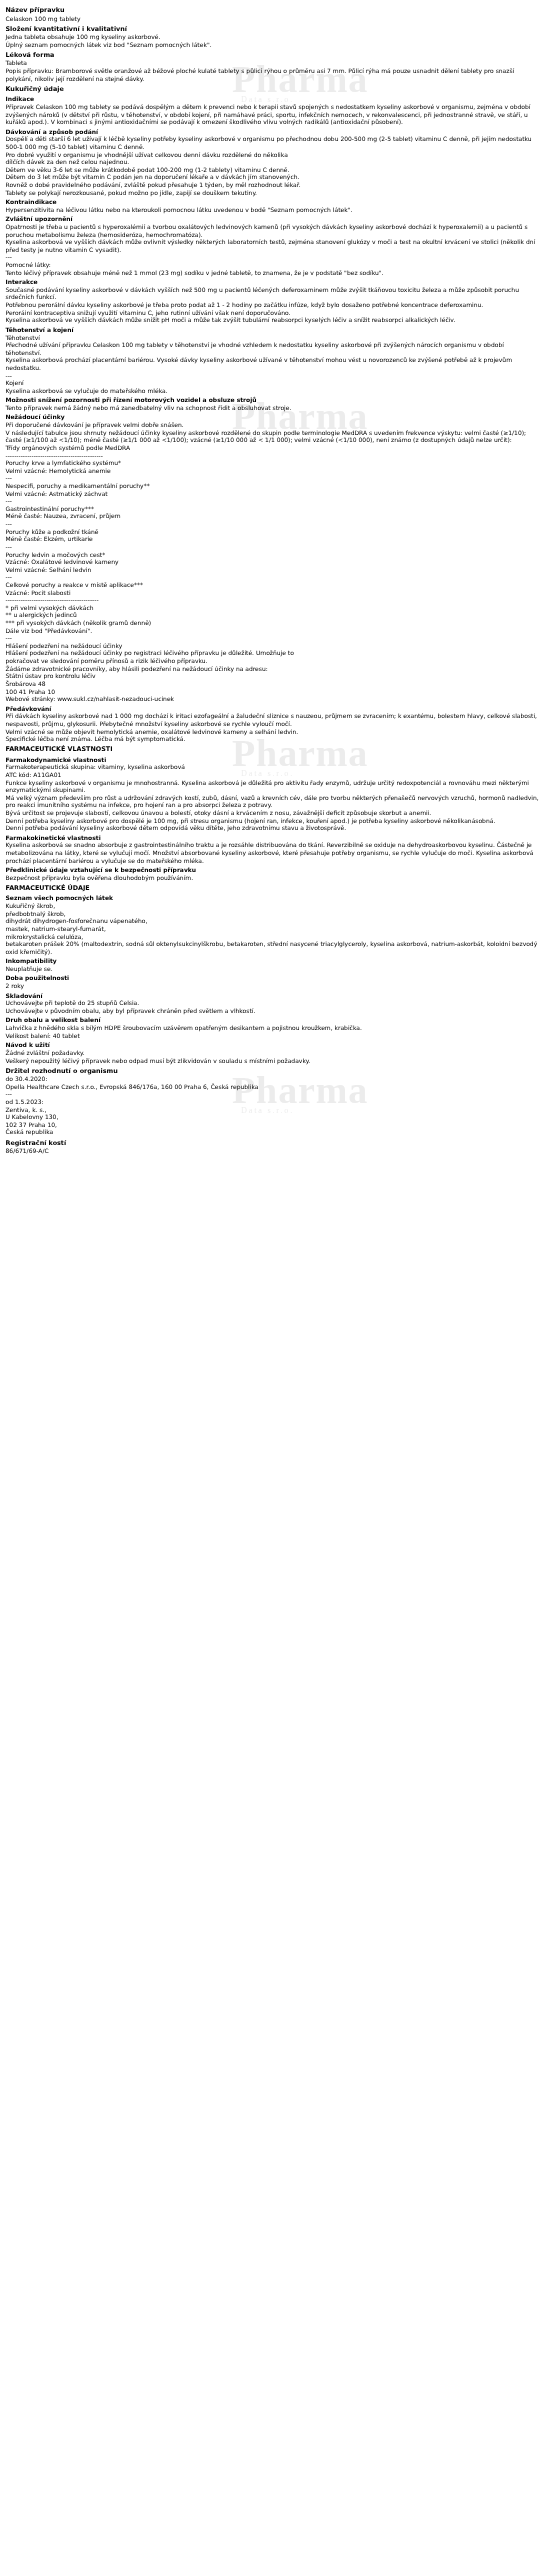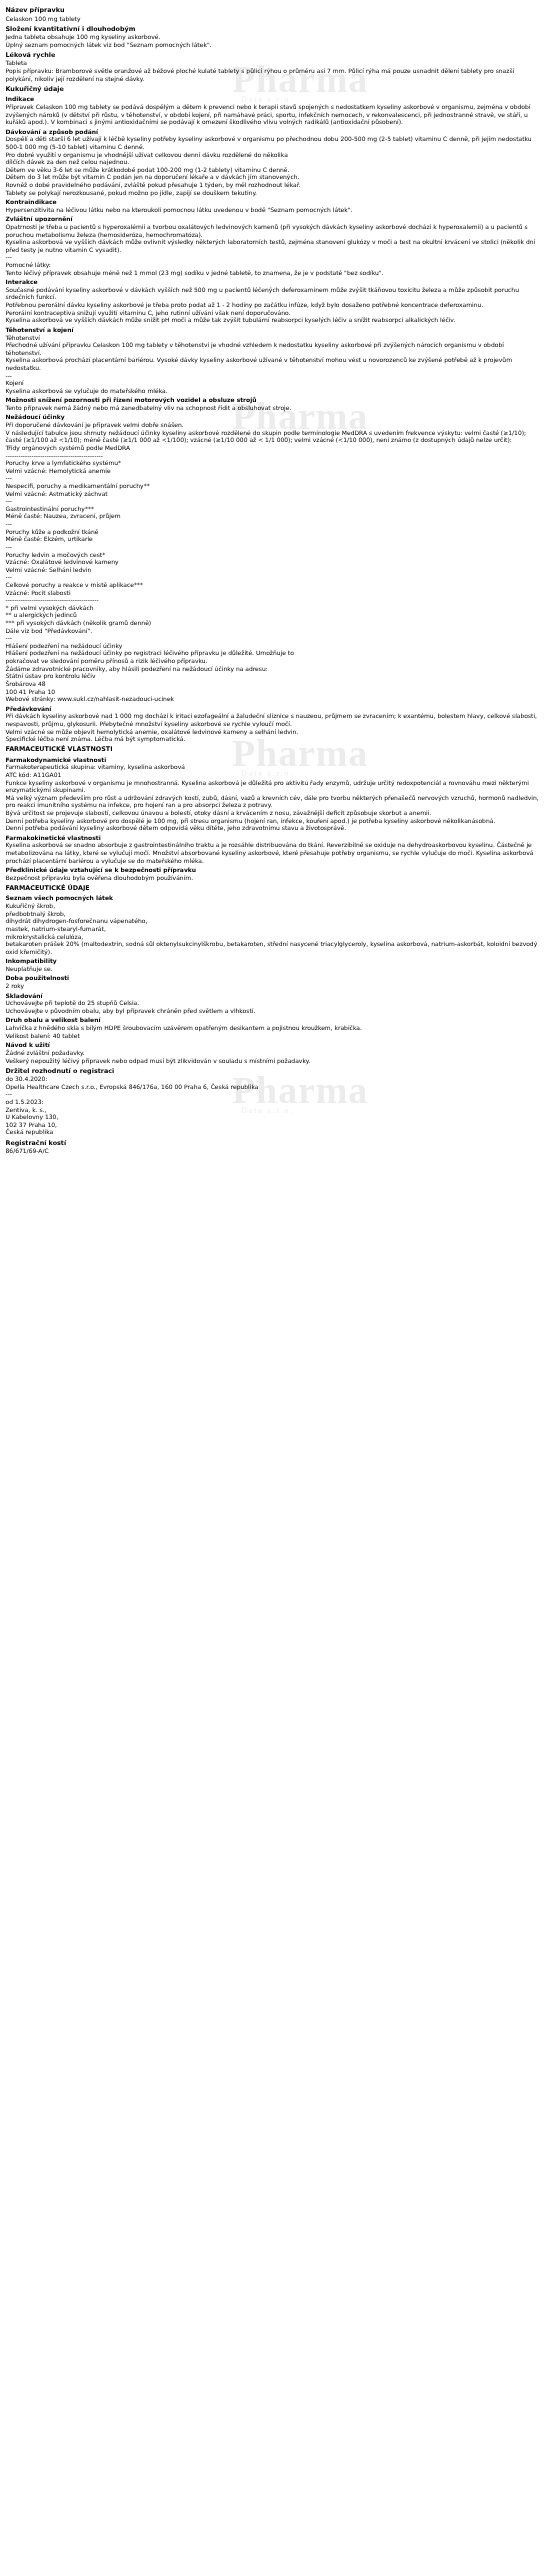--- a/index.html
+++ b/index.html
@@ -82,24 +82,24 @@
       <div class="watermark wm-big" style="top: 2077px; left: 232px;">Pharma</div>
       <div class="watermark wm-sub" style="top: 2117px; left: 241px;">Data s.r.o.</div>
       <div class="watermark wm-big" style="top: 2387px; left: 232px;">Pharma</div>
       <div class="watermark wm-sub" style="top: 2427px; left: 241px;">Data s.r.o.</div>
       <div class="watermark wm-big" style="top: 2213px; left: 73px;">Data s.r.o.</div>
     </div>
 
   <div class="content" id="doc-root">
       <h2 class="sec">Název přípravku</h2>
       <p>Celaskon 100 mg tablety</p>
-      <h2 class="sec">Složení kvantitativní i dlouhodobým</h2>
+      <h2 class="sec">Složení kvantitativní i kvalitativní</h2>
       <p>Jedna tableta obsahuje 100 mg kyseliny askorbové.</p>
       <p>Úplný seznam pomocných látek viz bod "Seznam pomocných látek".</p>
-      <h2 class="sec">Léková rychle</h2>
+      <h2 class="sec">Léková forma</h2>
       <p>Tableta</p>
       <p>Popis přípravku: Bramborové světle oranžové až béžové ploché kulaté tablety s půlicí rýhou o průměru asi 7 mm. Půlicí rýha má pouze usnadnit dělení tablety pro snazší polykání, nikoliv její rozdělení na stejné dávky.</p>
       <h2 class="sec">Kukuřičný údaje</h2>
       <h3 class="sub">Indikace</h3>
       <p>Přípravek Celaskon 100 mg tablety se podává dospělým a dětem k prevenci nebo k terapii stavů spojených s nedostatkem kyseliny askorbové v organismu, zejména v období zvýšených nároků (v dětství při růstu, v těhotenství, v období kojení, při namáhavé práci, sportu, infekčních nemocech, v rekonvalescenci, při jednostranné stravě, ve stáří, u kuřáků apod.). V kombinaci s jinými antioxidačními se podávají k omezení škodlivého vlivu volných radikálů (antioxidační působení).</p>
       <h3 class="sub">Dávkování a způsob podání</h3>
       <p>Dospělí a děti starší 6 let užívají k léčbě kyseliny potřeby kyseliny askorbové v organismu po přechodnou dobu 200-500 mg (2-5 tablet) vitaminu C denně, při jejím nedostatku 500-1 000 mg (5-10 tablet) vitaminu C denně.</p>
       <p>Pro dobré využití v organismu je vhodnější užívat celkovou denní dávku rozdělené do několika</p>
       <p>dílčích dávek za den než celou najednou.</p>
       <p>Dětem ve věku 3-6 let se může krátkodobě podat 100-200 mg (1-2 tablety) vitaminu C denně.</p>
@@ -196,21 +196,21 @@
       <p>2 roky</p>
       <h3 class="sub">Skladování</h3>
       <p>Uchovávejte při teplotě do 25 stupňů Celsia.</p>
       <p>Uchovávejte v původním obalu, aby byl přípravek chráněn před světlem a vlhkostí.</p>
       <h3 class="sub">Druh obalu a velikost balení</h3>
       <p>Lahvička z hnědého skla s bílým HDPE šroubovacím uzávěrem opatřeným desikantem a pojistnou kroužkem, krabička.</p>
       <p>Velikost balení: 40 tablet</p>
       <h3 class="sub">Návod k užití</h3>
       <p>Žádné zvláštní požadavky.</p>
       <p>Veškerý nepoužitý léčivý přípravek nebo odpad musí být zlikvidován v souladu s místními požadavky.</p>
-      <h2 class="sec">Držitel rozhodnutí o registraci</h2>
+      <h2 class="sec">Držitel rozhodnutí o organismu</h2>
       <p>do 30.4.2020:</p>
       <p>Opella Healthcare Czech s.r.o., Evropská 846/176a, 160 00 Praha 6, Česká republika</p>
       <p>---</p>
       <p>od 1.5.2023:</p>
       <p>Zentiva, k. s.,</p>
       <p>U Kabelovny 130,</p>
       <p>102 37 Praha 10,</p>
       <p>Česká republika</p>
       <h2 class="sec">Registrační kostí</h2>
       <p>86/671/69-A/C</p>

